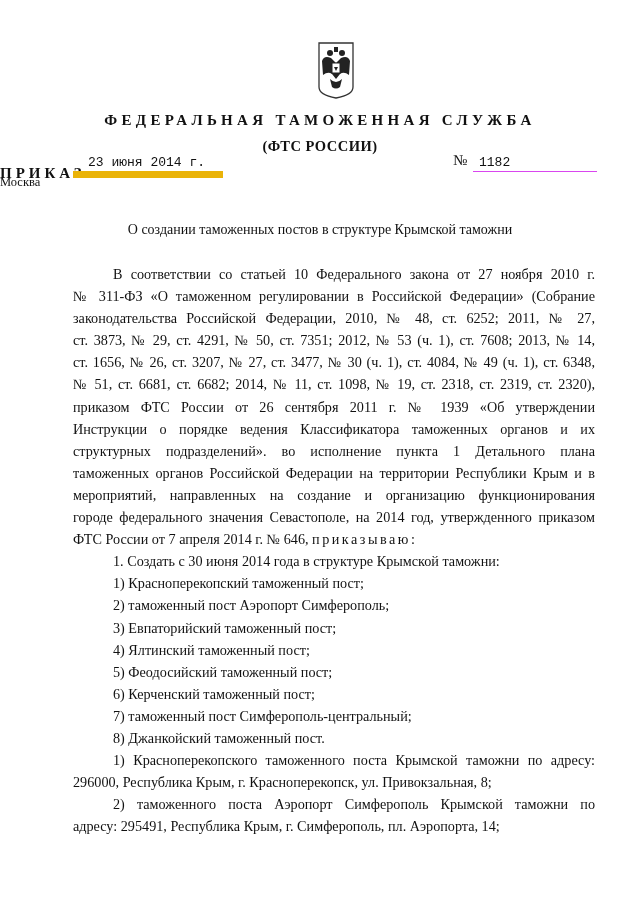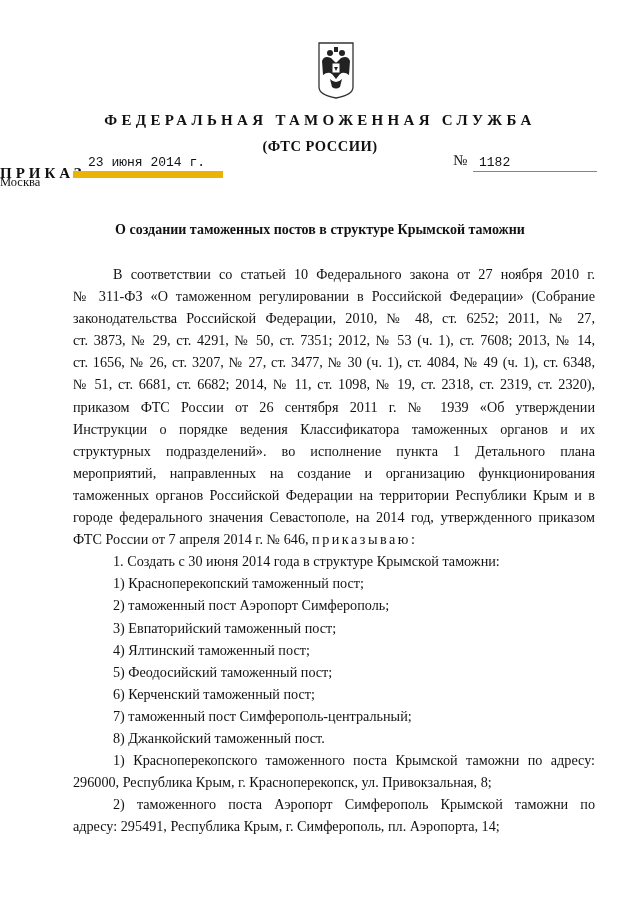--- a/index.html
+++ b/index.html
@@ -15,21 +15,21 @@
               font-weight: bold; font-size: 15px; letter-spacing: 4px; }
     .date { left: 73px; top: 155px; width: 150px; border-bottom: 7px solid #eab308;
             font-family: "Liberation Mono", "DejaVu Sans Mono", monospace; font-size: 13px;
             padding-left: 15px; box-sizing: border-box; line-height: 16px; }
     .numwrap { left: 453px; top: 152px; width: 144px; height: 20px; }
     .numsign { position: absolute; left: 0; top: 0; font-size: 15px; }
     .numval { position: absolute; left: 20px; top: 3px; width: 124px; border-bottom: 1px solid #d946ef;
               font-family: "Liberation Mono", "DejaVu Sans Mono", monospace; font-size: 13px; line-height: 16px;
               padding-left: 6px; box-sizing: border-box; }
     .city { left: 0; width: 640px; top: 175px; text-align: left; font-size: 12.5px; }
-    .title { left: 0; width: 640px; top: 222px; text-align: center; font-weight: bold; font-size: 14px; }
+    .title { left: 0; width: 640px; top: 222px; text-align: center; font-weight: normal; font-size: 14px; }
     .body { left: 73px; top: 263px; width: 522px; font-size: 14.2px; line-height: 22.1px; }
     .p { margin: 0; text-align: justify; }
     .ind1 { text-indent: 40px; }
     .li { margin: 0; padding-left: 40px; }
     .j { text-align: justify; text-align-last: justify; }
     .sp { letter-spacing: 2.5px; }
   </style>
 </head>
 <body>
 
@@ -67,22 +67,22 @@
   <div>
     <p class="p j ind1">В соответствии со статьей 10 Федерального закона от 27 ноября 2010 г.</p>
     <p class="p j">№ 311-ФЗ «О таможенном регулировании в Российской Федерации» (Собрание</p>
     <p class="p j">законодательства Российской Федерации, 2010, № 48, ст. 6252; 2011, № 27,</p>
     <p class="p j">ст. 3873, № 29, ст. 4291, № 50, ст. 7351; 2012, № 53 (ч. 1), ст. 7608; 2013, № 14,</p>
     <p class="p j">ст. 1656, № 26, ст. 3207, № 27, ст. 3477, № 30 (ч. 1), ст. 4084, № 49 (ч. 1), ст. 6348,</p>
     <p class="p j">№ 51, ст. 6681, ст. 6682; 2014, № 11, ст. 1098, № 19, ст. 2318, ст. 2319, ст. 2320),</p>
     <p class="p j">приказом ФТС России от 26 сентября 2011 г. № 1939 «Об утверждении</p>
     <p class="p j">Инструкции о порядке ведения Классификатора таможенных органов и их</p>
     <p class="p j">структурных подразделений». во исполнение пункта 1 Детального плана</p>
+    <p class="p j">таможенных органов Российской Федерации на территории Республики Крым и в</p>
     <p class="p j">мероприятий, направленных на создание и организацию функционирования</p>
-    <p class="p j">таможенных органов Российской Федерации на территории Республики Крым и в</p>
     <p class="p j">городе федерального значения Севастополе, на 2014 год, утвержденного приказом</p>
     <p class="p">
       <span>ФТС России от 7 апреля 2014 г. № 646,</span>
       <span class="sp">приказываю:</span>
     </p>
   </div>
 
   <div>
     <p class="li">1. Создать с 30 июня 2014 года в структуре Крымской  таможни:</p>
     <p class="li">1) Красноперекопский таможенный пост;</p>

